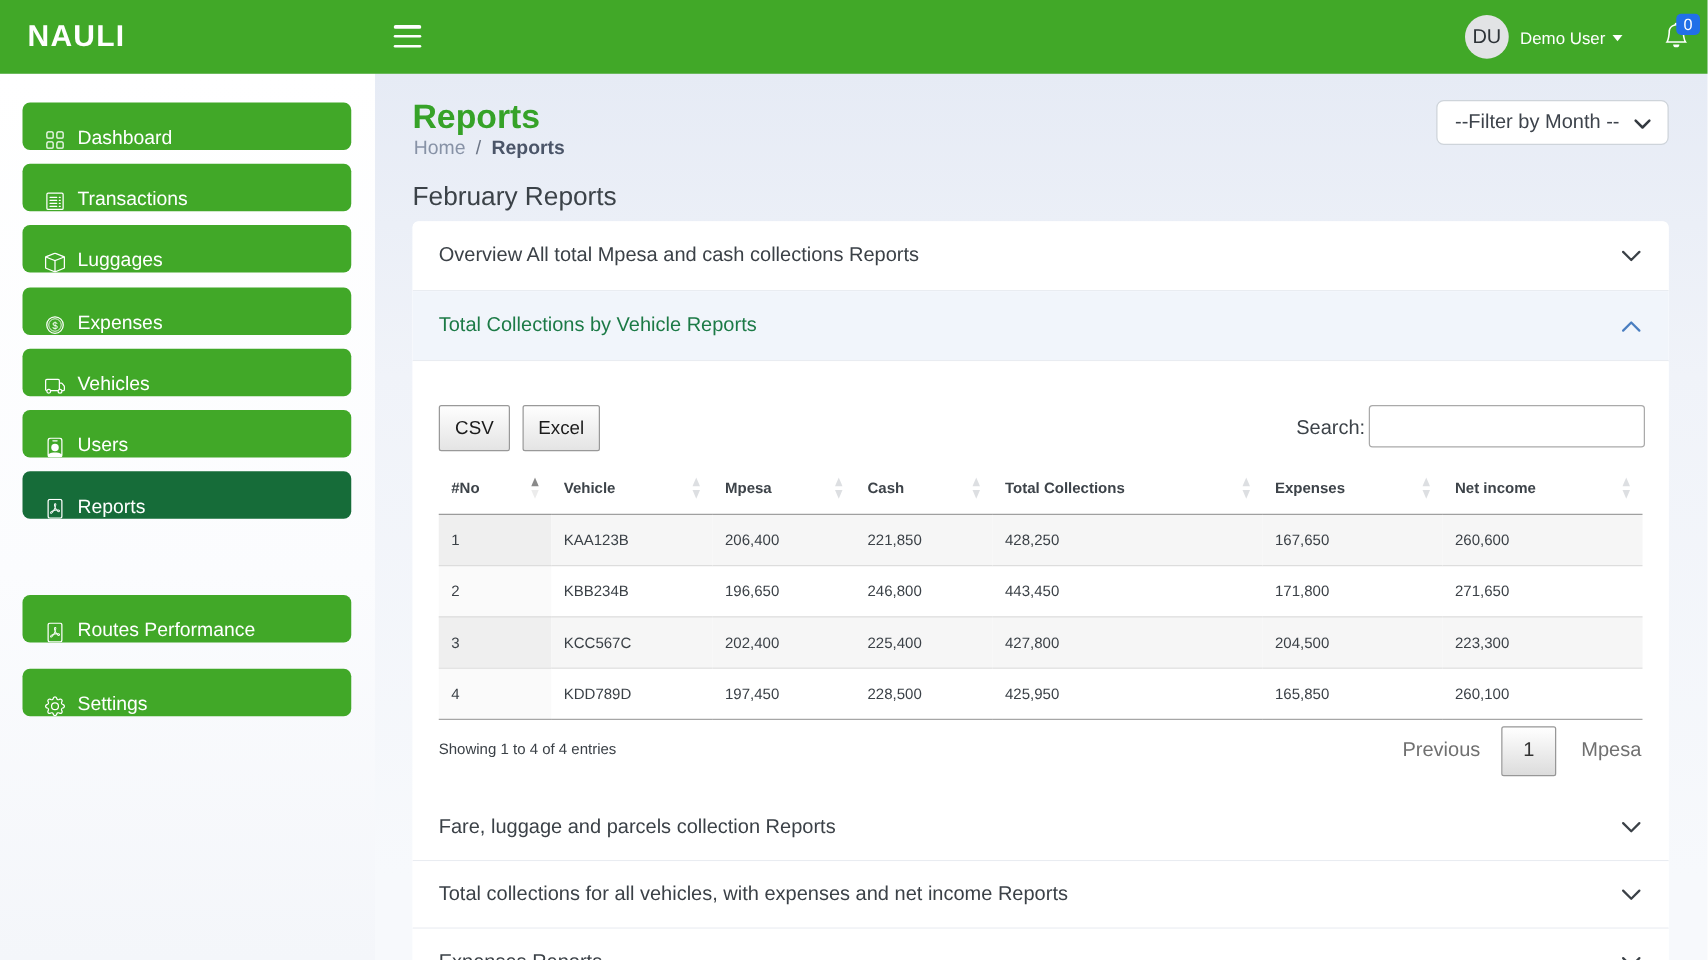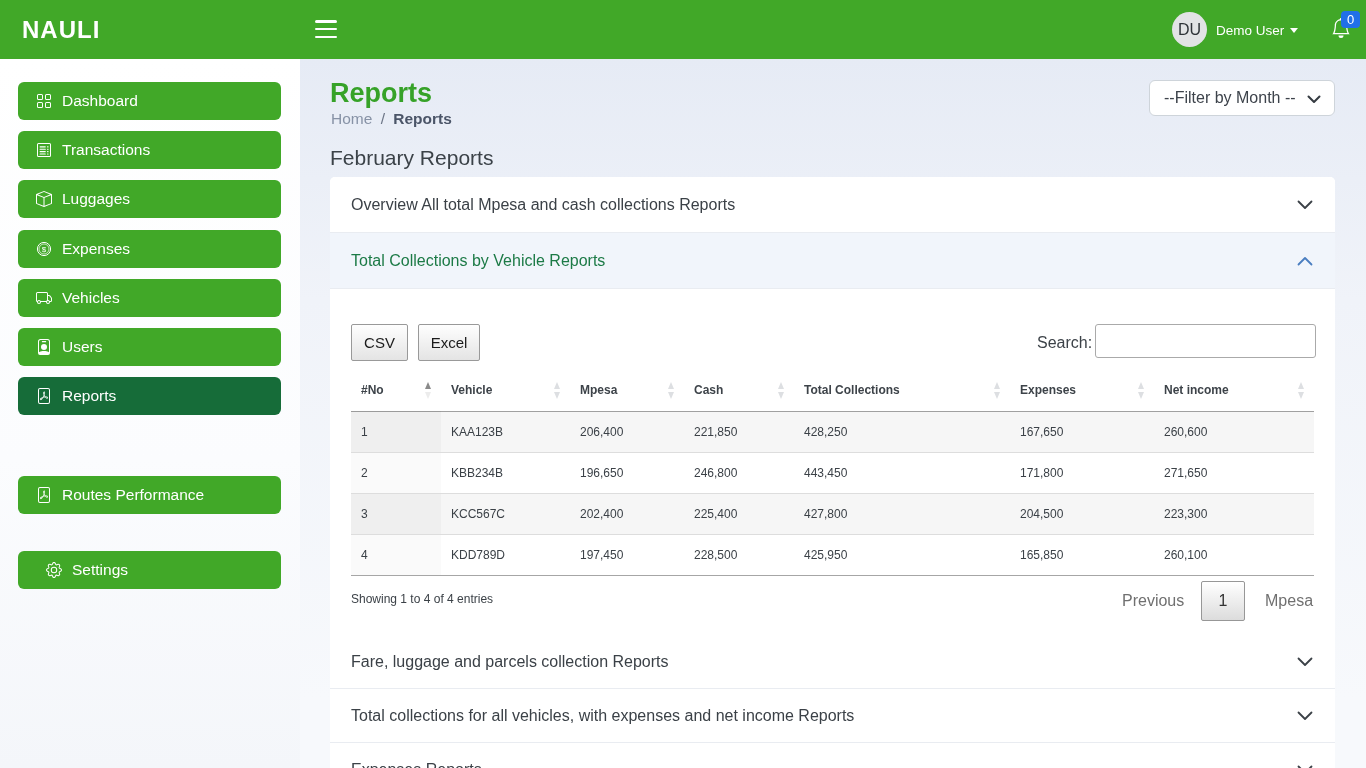--- a/index.html
+++ b/index.html
@@ -33,21 +33,21 @@
     background:#2170e8; color:#fff; font-size:13px; text-align:center; line-height:17px;
   }
   
   .sidebar {
     position:absolute; left:0; top:59px; width:300px; height:709px;
     background:linear-gradient(180deg,#ffffff 0,#fbfcfe 400px,#f4f6fa 709px);
   }
   .sbtn {
     position:absolute; left:18px; width:263px; height:38px; border-radius:6px;
     background:#41a828; color:#fff; font-size:15.5px;
-    display:flex; align-items:center;
+    display:flex; align-items:flex-end;
   }
   .sbtn svg { margin-left:18px; margin-right:10px; flex:none; }
   .sbtn.active { background:#166c39; }
   
   .main { position:absolute; left:300px; top:59px; width:1066px; height:709px; }
   h1.pgtitle { position:absolute; left:30px; top:19px; font-size:27px; color:#36a228; font-weight:bold; }
   .crumbrow { position:absolute; left:31px; top:51px; font-size:15.5px; color:#8792a6; }
   .crumbrow b { color:#4b5568; font-weight:bold; }
   .crumbrow .sep { color:#6c7586; padding:0 4px; }
   .selbox {
@@ -174,21 +174,21 @@
         <path d="M4 0a2 2 0 0 0-2 2v12a2 2 0 0 0 2 2h8a2 2 0 0 0 2-2V2a2 2 0 0 0-2-2H4zm0 1h8a1 1 0 0 1 1 1v12a1 1 0 0 1-1 1H4a1 1 0 0 1-1-1V2a1 1 0 0 1 1-1z"></path>
         <path d="M4.603 12.087a.81.81 0 0 1-.438-.42c-.195-.388-.13-.776.08-1.102.198-.307.526-.568.897-.787a7.68 7.68 0 0 1 1.482-.645 19.701 19.701 0 0 0 1.062-2.227 7.269 7.269 0 0 1-.43-1.295c-.086-.4-.119-.796-.046-1.136.075-.354.274-.672.65-.823.192-.077.4-.12.602-.077a.7.7 0 0 1 .477.365c.088.164.12.356.127.538.007.187-.012.395-.047.614-.084.51-.27 1.134-.52 1.794a10.954 10.954 0 0 0 .98 1.686 5.753 5.753 0 0 1 1.334.05c.364.065.734.195.96.465.12.144.193.32.2.518.007.192-.047.382-.138.563a1.04 1.04 0 0 1-.354.416.856.856 0 0 1-.51.138c-.331-.014-.654-.196-.933-.417a5.716 5.716 0 0 1-.911-.95 11.642 11.642 0 0 0-1.997.406 11.311 11.311 0 0 1-1.021 1.51c-.29.35-.608.655-.926.787a.793.793 0 0 1-.58.029zm1.379-1.901-.459.238c-.328.194-.541.383-.647.547-.094.145-.096.25-.04.361.01.022.02.036.026.044a.27.27 0 0 0 .035-.012c.137-.056.355-.235.635-.572a8.18 8.18 0 0 0 .45-.606zm1.64-1.33a9.647 9.647 0 0 1 1.01-.193 11.666 11.666 0 0 1-.51-.858 20.741 20.741 0 0 1-.5 1.05zm2.446.45c.15.163.296.3.435.41.24.19.407.253.498.256a.107.107 0 0 0 .07-.015.307.307 0 0 0 .094-.125.436.436 0 0 0 .059-.2.095.095 0 0 0-.026-.063c-.052-.062-.2-.152-.518-.209a3.876 3.876 0 0 0-.612-.053zM8.078 5.8a6.7 6.7 0 0 0 .2-.828c.031-.188.043-.343.038-.465a.613.613 0 0 0-.032-.198.517.517 0 0 0-.145.04c-.087.035-.158.106-.196.283-.04.192-.03.469.046.822.024.111.054.227.09.346z"></path>
       </svg>
     Reports</a>
   <a class="sbtn" style="top:417px;">
     <svg width="16" height="16" viewBox="0 0 16 16" fill="#fff">
         <path d="M4 0a2 2 0 0 0-2 2v12a2 2 0 0 0 2 2h8a2 2 0 0 0 2-2V2a2 2 0 0 0-2-2H4zm0 1h8a1 1 0 0 1 1 1v12a1 1 0 0 1-1 1H4a1 1 0 0 1-1-1V2a1 1 0 0 1 1-1z"></path>
         <path d="M4.603 12.087a.81.81 0 0 1-.438-.42c-.195-.388-.13-.776.08-1.102.198-.307.526-.568.897-.787a7.68 7.68 0 0 1 1.482-.645 19.701 19.701 0 0 0 1.062-2.227 7.269 7.269 0 0 1-.43-1.295c-.086-.4-.119-.796-.046-1.136.075-.354.274-.672.65-.823.192-.077.4-.12.602-.077a.7.7 0 0 1 .477.365c.088.164.12.356.127.538.007.187-.012.395-.047.614-.084.51-.27 1.134-.52 1.794a10.954 10.954 0 0 0 .98 1.686 5.753 5.753 0 0 1 1.334.05c.364.065.734.195.96.465.12.144.193.32.2.518.007.192-.047.382-.138.563a1.04 1.04 0 0 1-.354.416.856.856 0 0 1-.51.138c-.331-.014-.654-.196-.933-.417a5.716 5.716 0 0 1-.911-.95 11.642 11.642 0 0 0-1.997.406 11.311 11.311 0 0 1-1.021 1.51c-.29.35-.608.655-.926.787a.793.793 0 0 1-.58.029zm1.379-1.901-.459.238c-.328.194-.541.383-.647.547-.094.145-.096.25-.04.361.01.022.02.036.026.044a.27.27 0 0 0 .035-.012c.137-.056.355-.235.635-.572a8.18 8.18 0 0 0 .45-.606zm1.64-1.33a9.647 9.647 0 0 1 1.01-.193 11.666 11.666 0 0 1-.51-.858 20.741 20.741 0 0 1-.5 1.05zm2.446.45c.15.163.296.3.435.41.24.19.407.253.498.256a.107.107 0 0 0 .07-.015.307.307 0 0 0 .094-.125.436.436 0 0 0 .059-.2.095.095 0 0 0-.026-.063c-.052-.062-.2-.152-.518-.209a3.876 3.876 0 0 0-.612-.053zM8.078 5.8a6.7 6.7 0 0 0 .2-.828c.031-.188.043-.343.038-.465a.613.613 0 0 0-.032-.198.517.517 0 0 0-.145.04c-.087.035-.158.106-.196.283-.04.192-.03.469.046.822.024.111.054.227.09.346z"></path>
       </svg>
     Routes Performance</a>
-  <a class="sbtn" style="top:492px;padding-left:10px;">
+  <a class="sbtn" style="top:476px;">
     <svg width="16" height="16" viewBox="0 0 16 16" fill="#fff">
         <path d="M8 4.754a3.246 3.246 0 1 0 0 6.492 3.246 3.246 0 0 0 0-6.492zM5.754 8a2.246 2.246 0 1 1 4.492 0 2.246 2.246 0 0 1-4.492 0z"></path>
         <path d="M9.796 1.343c-.527-1.79-3.065-1.79-3.592 0l-.094.319a.873.873 0 0 1-1.255.52l-.292-.16c-1.64-.892-3.433.902-2.54 2.541l.159.292a.873.873 0 0 1-.52 1.255l-.319.094c-1.79.527-1.79 3.065 0 3.592l.319.094a.873.873 0 0 1 .52 1.255l-.16.292c-.892 1.64.901 3.434 2.541 2.54l.292-.159a.873.873 0 0 1 1.255.52l.094.319c.527 1.79 3.065 1.79 3.592 0l.094-.319a.873.873 0 0 1 1.255-.52l.292.16c1.64.893 3.434-.902 2.54-2.541l-.159-.292a.873.873 0 0 1 .52-1.255l.319-.094c1.79-.527 1.79-3.065 0-3.592l-.319-.094a.873.873 0 0 1-.52-1.255l.16-.292c.893-1.64-.902-3.433-2.541-2.54l-.292.159a.873.873 0 0 1-1.255-.52l-.094-.319zm-2.633.283c.246-.835 1.428-.835 1.674 0l.094.319a1.873 1.873 0 0 0 2.693 1.115l.291-.16c.764-.415 1.6.42 1.184 1.185l-.159.292a1.873 1.873 0 0 0 1.116 2.692l.318.094c.835.246.835 1.428 0 1.674l-.319.094a1.873 1.873 0 0 0-1.115 2.693l.16.291c.415.764-.42 1.6-1.185 1.184l-.291-.159a1.873 1.873 0 0 0-2.693 1.116l-.094.318c-.246.835-1.428.835-1.674 0l-.094-.319a1.873 1.873 0 0 0-2.692-1.115l-.292.16c-.764.415-1.6-.42-1.184-1.185l.159-.291A1.873 1.873 0 0 0 1.945 8.93l-.319-.094c-.835-.246-.835-1.428 0-1.674l.319-.094A1.873 1.873 0 0 0 3.06 4.377l-.16-.292c-.415-.764.42-1.6 1.185-1.184l.292.159a1.873 1.873 0 0 0 2.692-1.115l.094-.319z"></path>
       </svg>
     Settings</a>
 </div>
 
 <div class="main">
   <h1 class="pgtitle">Reports</h1>
   <div class="crumbrow">Home <span class="sep">/</span> <b>Reports</b></div>

